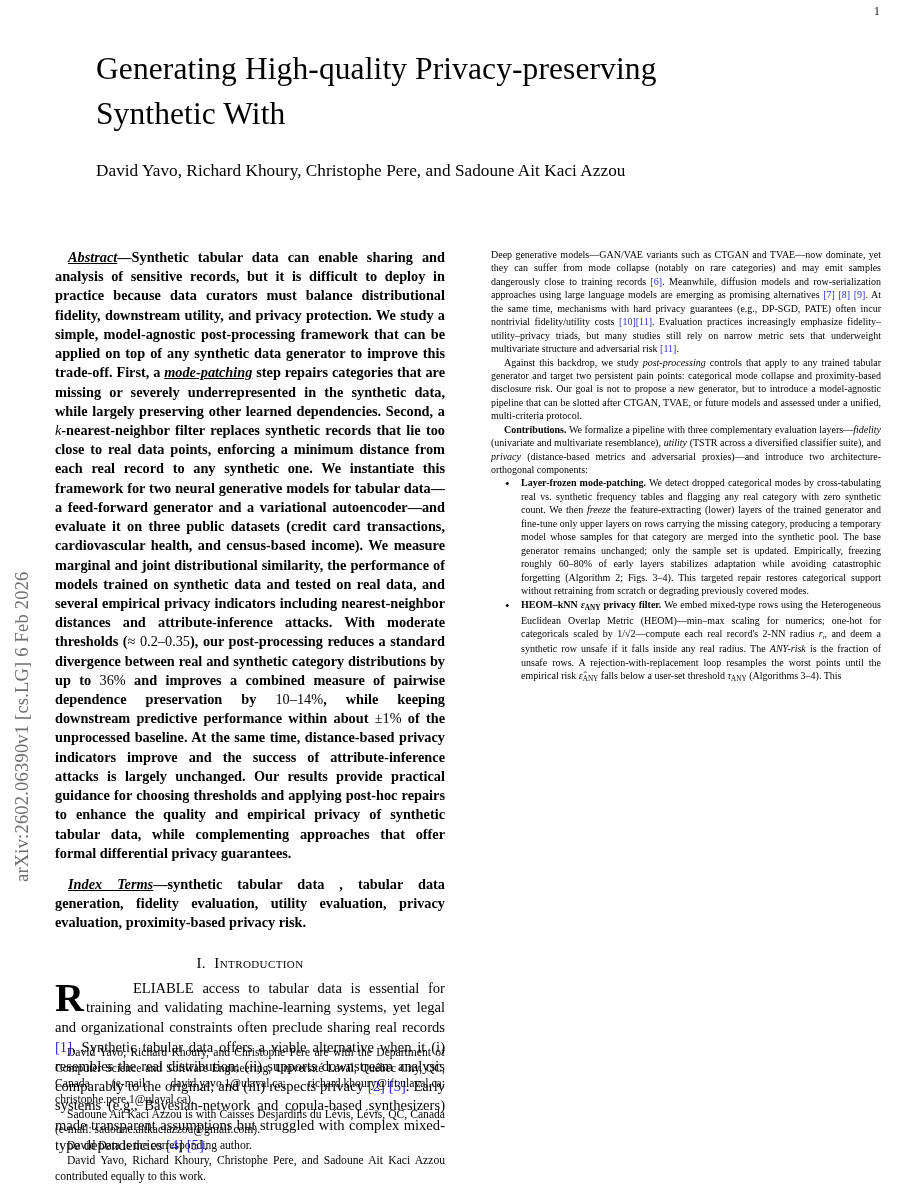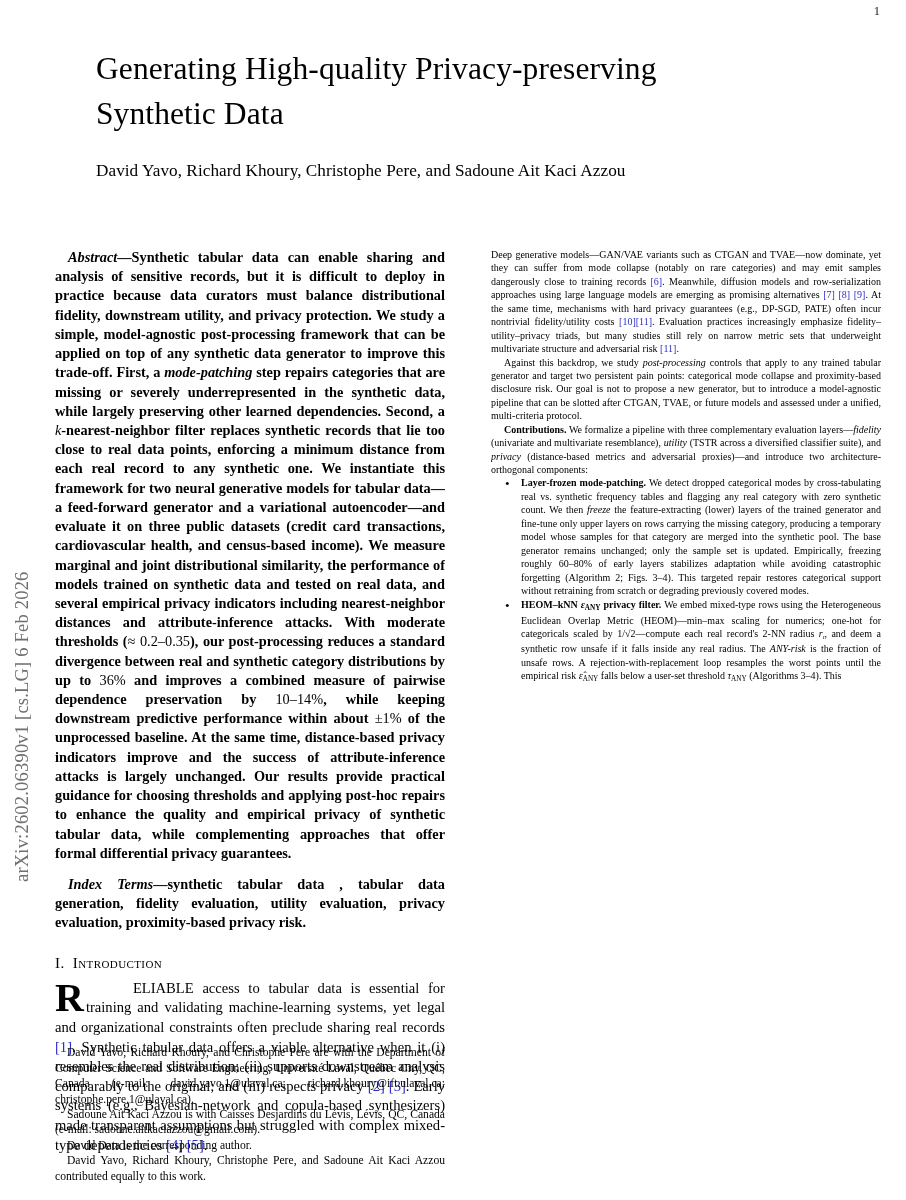--- a/index.html
+++ b/index.html
@@ -122,29 +122,29 @@
   }
   .index-terms {
     font-weight: bold;
     text-indent: 13px;
     font-size: 14.3px;
     line-height: 1.345;
     text-align: justify;
     hyphens: auto;
     margin: 12px 0 0 0;
   }
-  .lead-italic { font-style: italic; }
+  .lead-italic { font-style: italic; text-decoration: underline; }
 
   
   .mathnum { font-family: "Liberation Serif", serif; font-weight: normal; }
   .mi { font-style: italic; }
 
   
   .section-head {
-    text-align: left;
+    text-align: center;
     font-size: 15px;
     margin: 22px 0 7px 0;
     font-variant: small-caps;
     letter-spacing: 0.4px;
     font-weight: normal;
   }
 
   
   .dropcap-para {
     font-size: 14.6px;
@@ -221,21 +221,21 @@
 
   <div class="arxiv-stamp">
     <span>arXiv:2602.06390v1  [cs.LG]  6 Feb 2026</span>
   </div>
 
   <div class="page-number">1</div>
 
   <div class="title-block">
     <h1 class="paper-title">
       <span>Generating High-quality Privacy-preserving</span><br>
-      <span>Synthetic Data</span>
+      <span>Synthetic With</span>
     </h1>
     <div class="author-line">David Yavo, Richard Khoury, Christophe Pere, and Sadoune Ait Kaci Azzou</div>
   </div>
 
   <div class="columns">
 
     <div class="col col-left">
 
       <p class="abstract"><span class="lead-italic">Abstract</span><span>—</span><span>Synthetic tabular data can enable sharing and analysis of sensitive records, but it is difficult to deploy in practice because data curators must balance distributional fidelity, downstream utility, and privacy protection. We study a simple, model-agnostic post-processing framework that can be applied on top of any synthetic data generator to improve this trade-off. First, a </span><span class="lead-italic">mode-patching</span><span> step repairs categories that are missing or severely underrepresented in the synthetic data, while largely preserving other learned dependencies. Second, a </span><span class="mathnum mi">k</span><span>-nearest-neighbor filter replaces synthetic records that lie too close to real data points, enforcing a minimum distance from each real record to any synthetic one. We instantiate this framework for two neural generative models for tabular data—a feed-forward generator and a variational autoencoder—and evaluate it on three public datasets (credit card transactions, cardiovascular health, and census-based income). We measure marginal and joint distributional similarity, the performance of models trained on synthetic data and tested on real data, and several empirical privacy indicators including nearest-neighbor distances and attribute-inference attacks. With moderate thresholds (</span><span class="mathnum">≈ 0.2–0.35</span><span>), our post-processing reduces a standard divergence between real and synthetic category distributions by up to </span><span class="mathnum">36%</span><span> and improves a combined measure of pairwise dependence preservation by </span><span class="mathnum">10–14%</span><span>, while keeping downstream predictive performance within about </span><span class="mathnum">±1%</span><span> of the unprocessed baseline. At the same time, distance-based privacy indicators improve and the success of attribute-inference attacks is largely unchanged. Our results provide practical guidance for choosing thresholds and applying post-hoc repairs to enhance the quality and empirical privacy of synthetic tabular data, while complementing approaches that offer formal differential privacy guarantees.</span></p>
 

